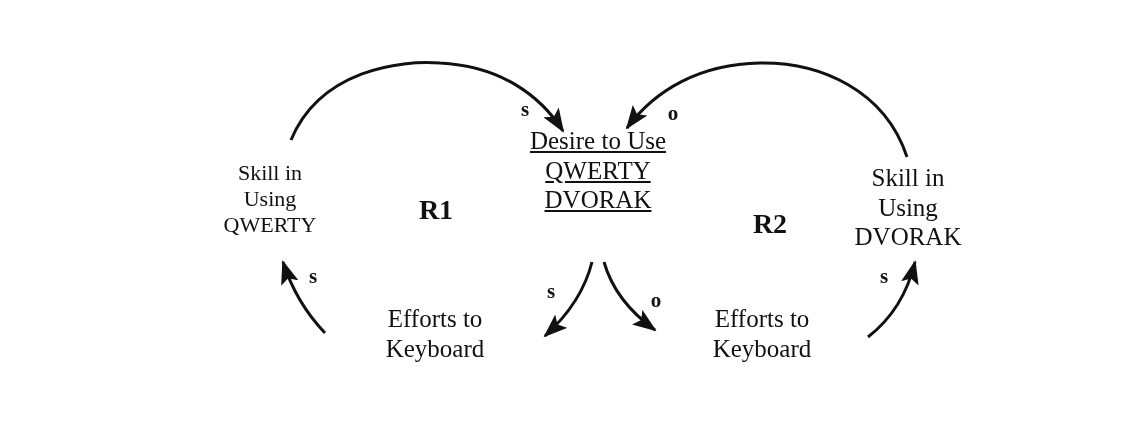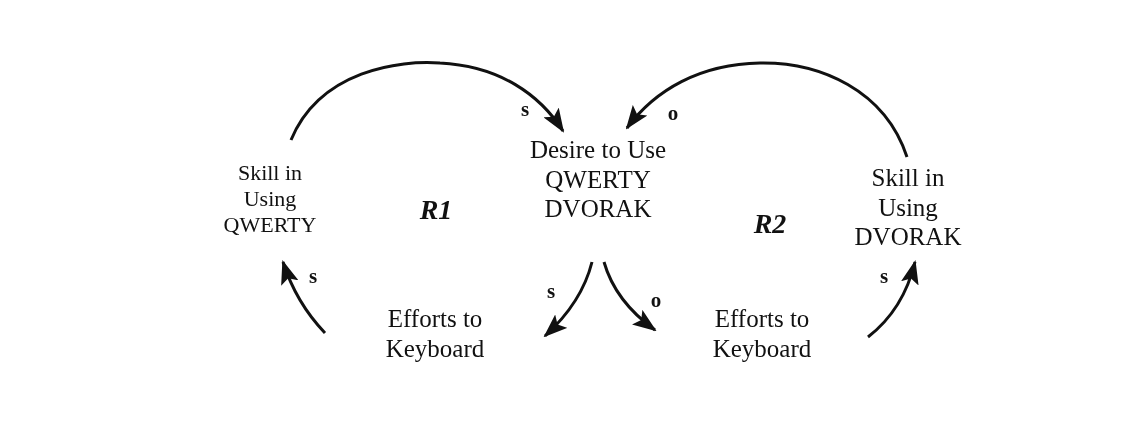--- a/index.html
+++ b/index.html
@@ -37,21 +37,20 @@
       font-size: 22px;
     }
     .node-md {
       font-size: 25px;
     }
     .loop-label {
       position: absolute;
       font-size: 28px;
       font-weight: bold;
       transform: translateX(-50%);
-      font-style: italic;
     }
     .polarity {
       position: absolute;
       font-size: 21px;
       font-weight: bold;
       transform: translateX(-50%);
     }
   </style>
 </head>
 <body>
@@ -80,21 +79,21 @@
 
     <path d="M 868 337 C 890 320, 907 295, 915 262" fill="none" stroke="#111111" stroke-width="3" marker-end="url(#arrowhead-lg)"></path>
   </svg>
 
   <div class="node node-sm" style="left:270px; top:160px;">
     <span class="line">Skill in</span>
     <span class="line">Using</span>
     <span class="line">QWERTY</span>
   </div>
 
-  <div class="node node-md" style="left:598px; top:135px;">
+  <div class="node node-md" style="left:598px; top:126px;text-decoration:underline;">
     <span class="line">Desire to Use</span>
     <span class="line">QWERTY</span>
     <span class="line">DVORAK</span>
   </div>
 
   <div class="node node-md" style="left:908px; top:163px;">
     <span class="line">Skill in</span>
     <span class="line">Using</span>
     <span class="line">DVORAK</span>
   </div>

